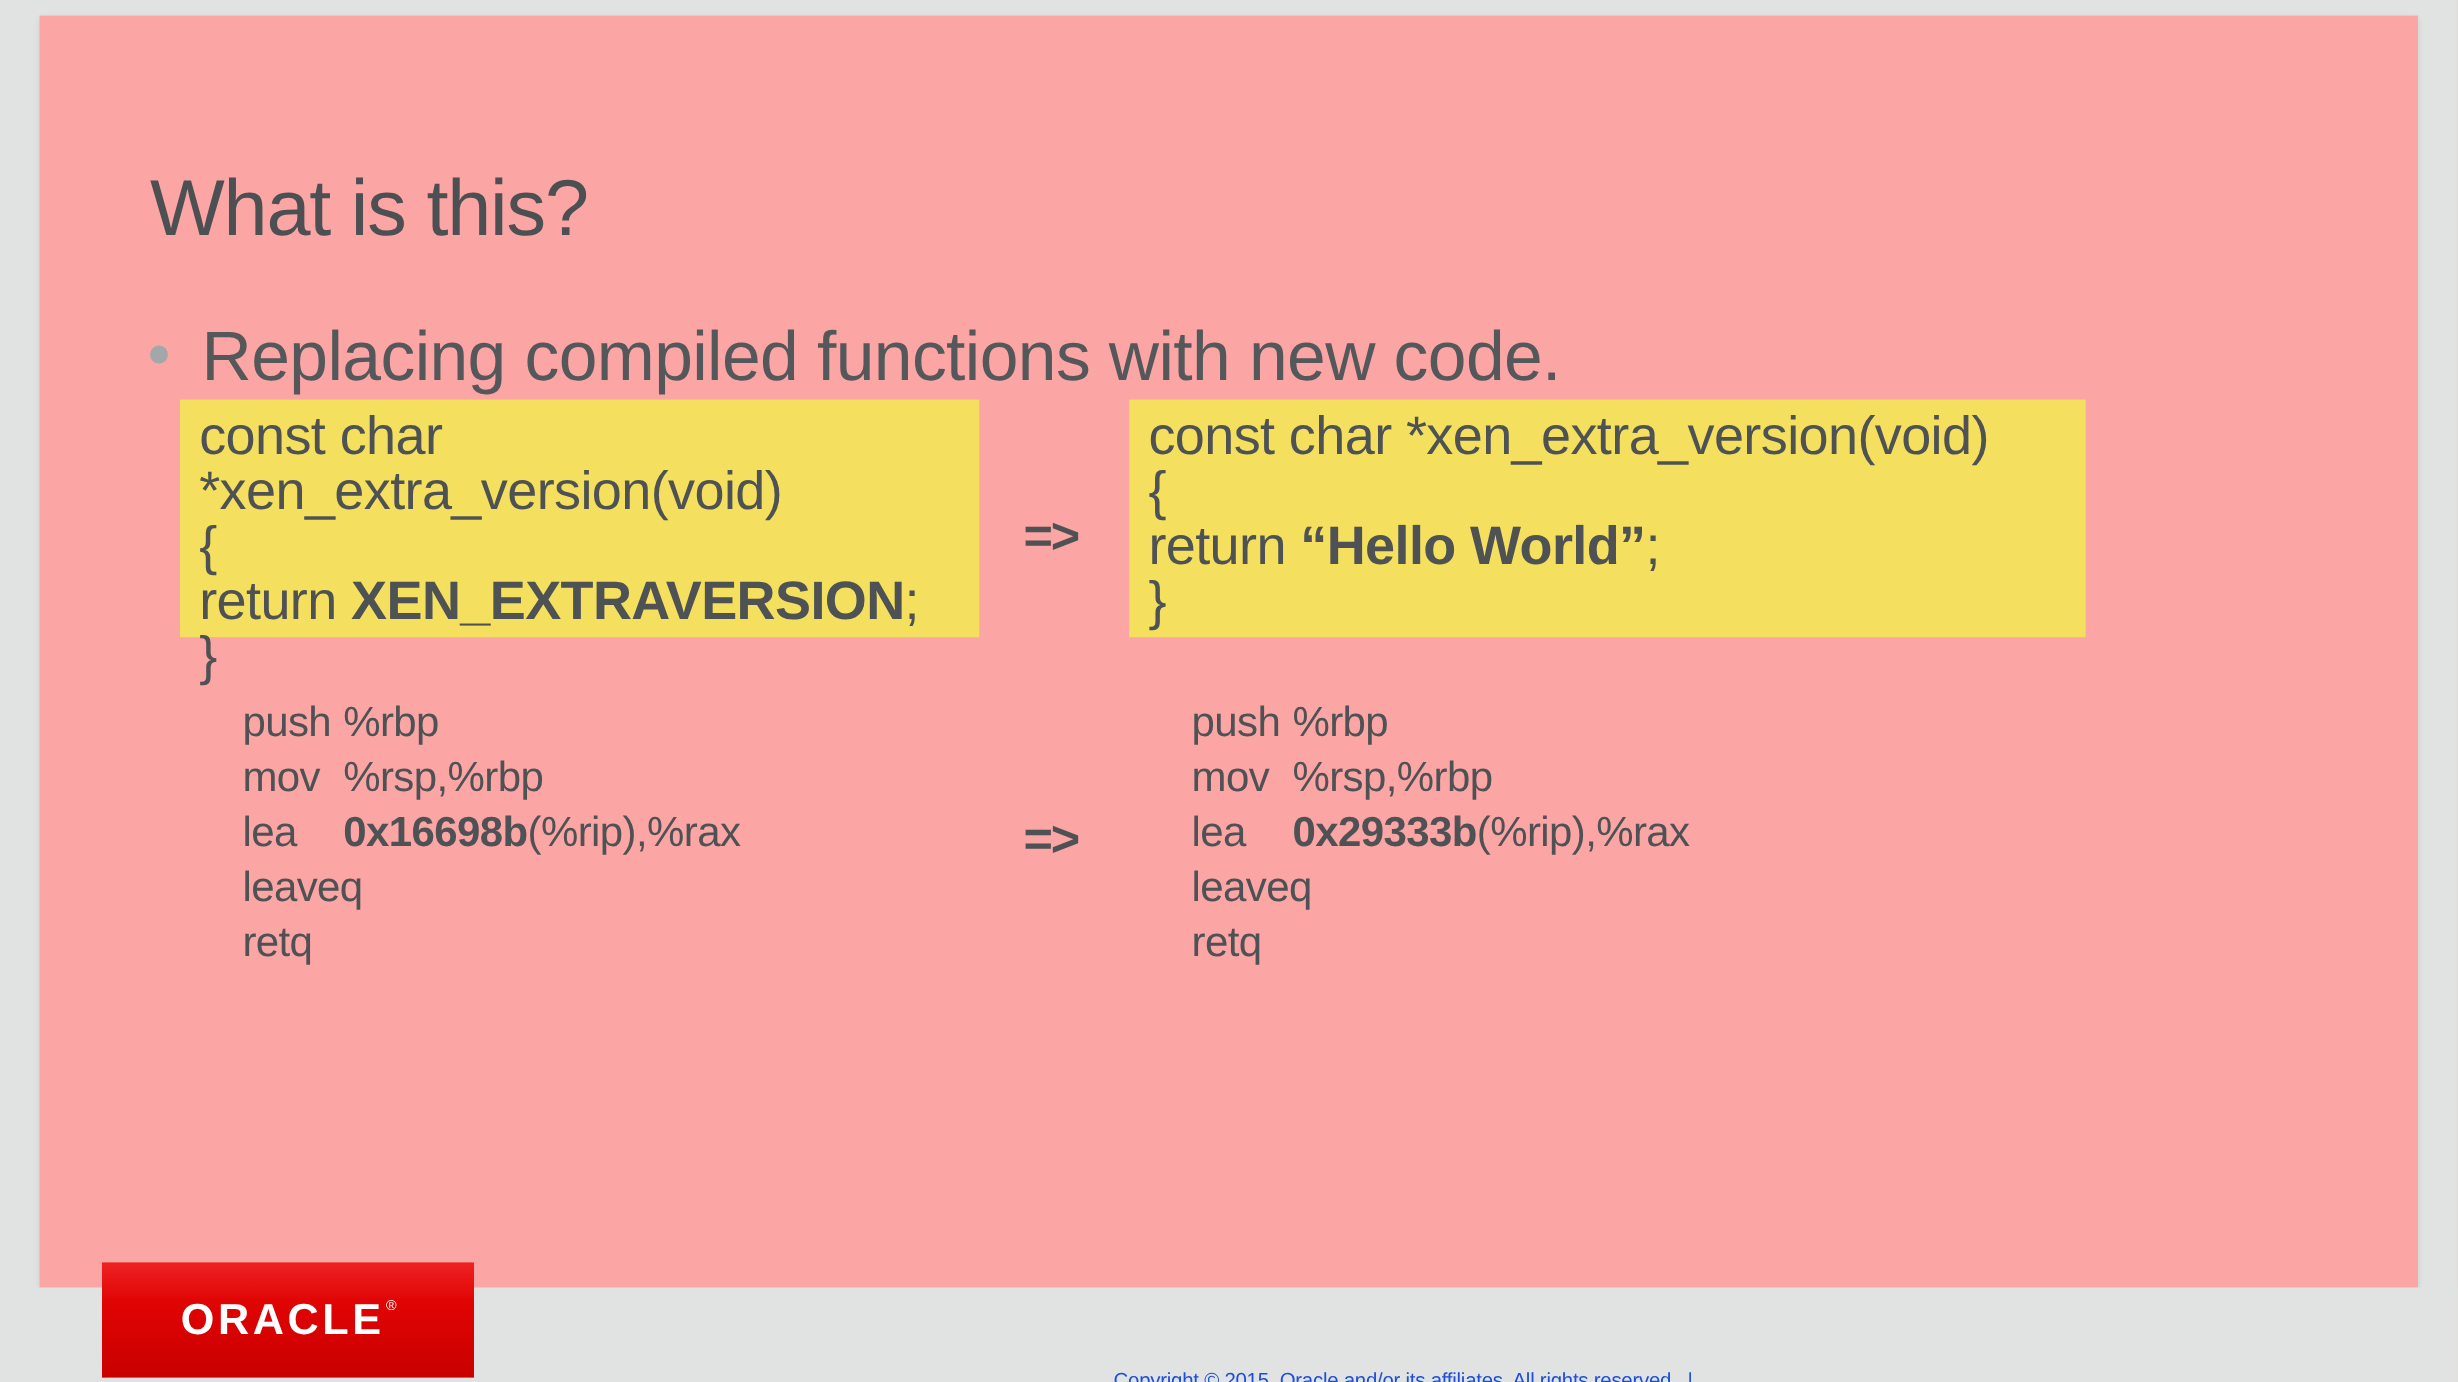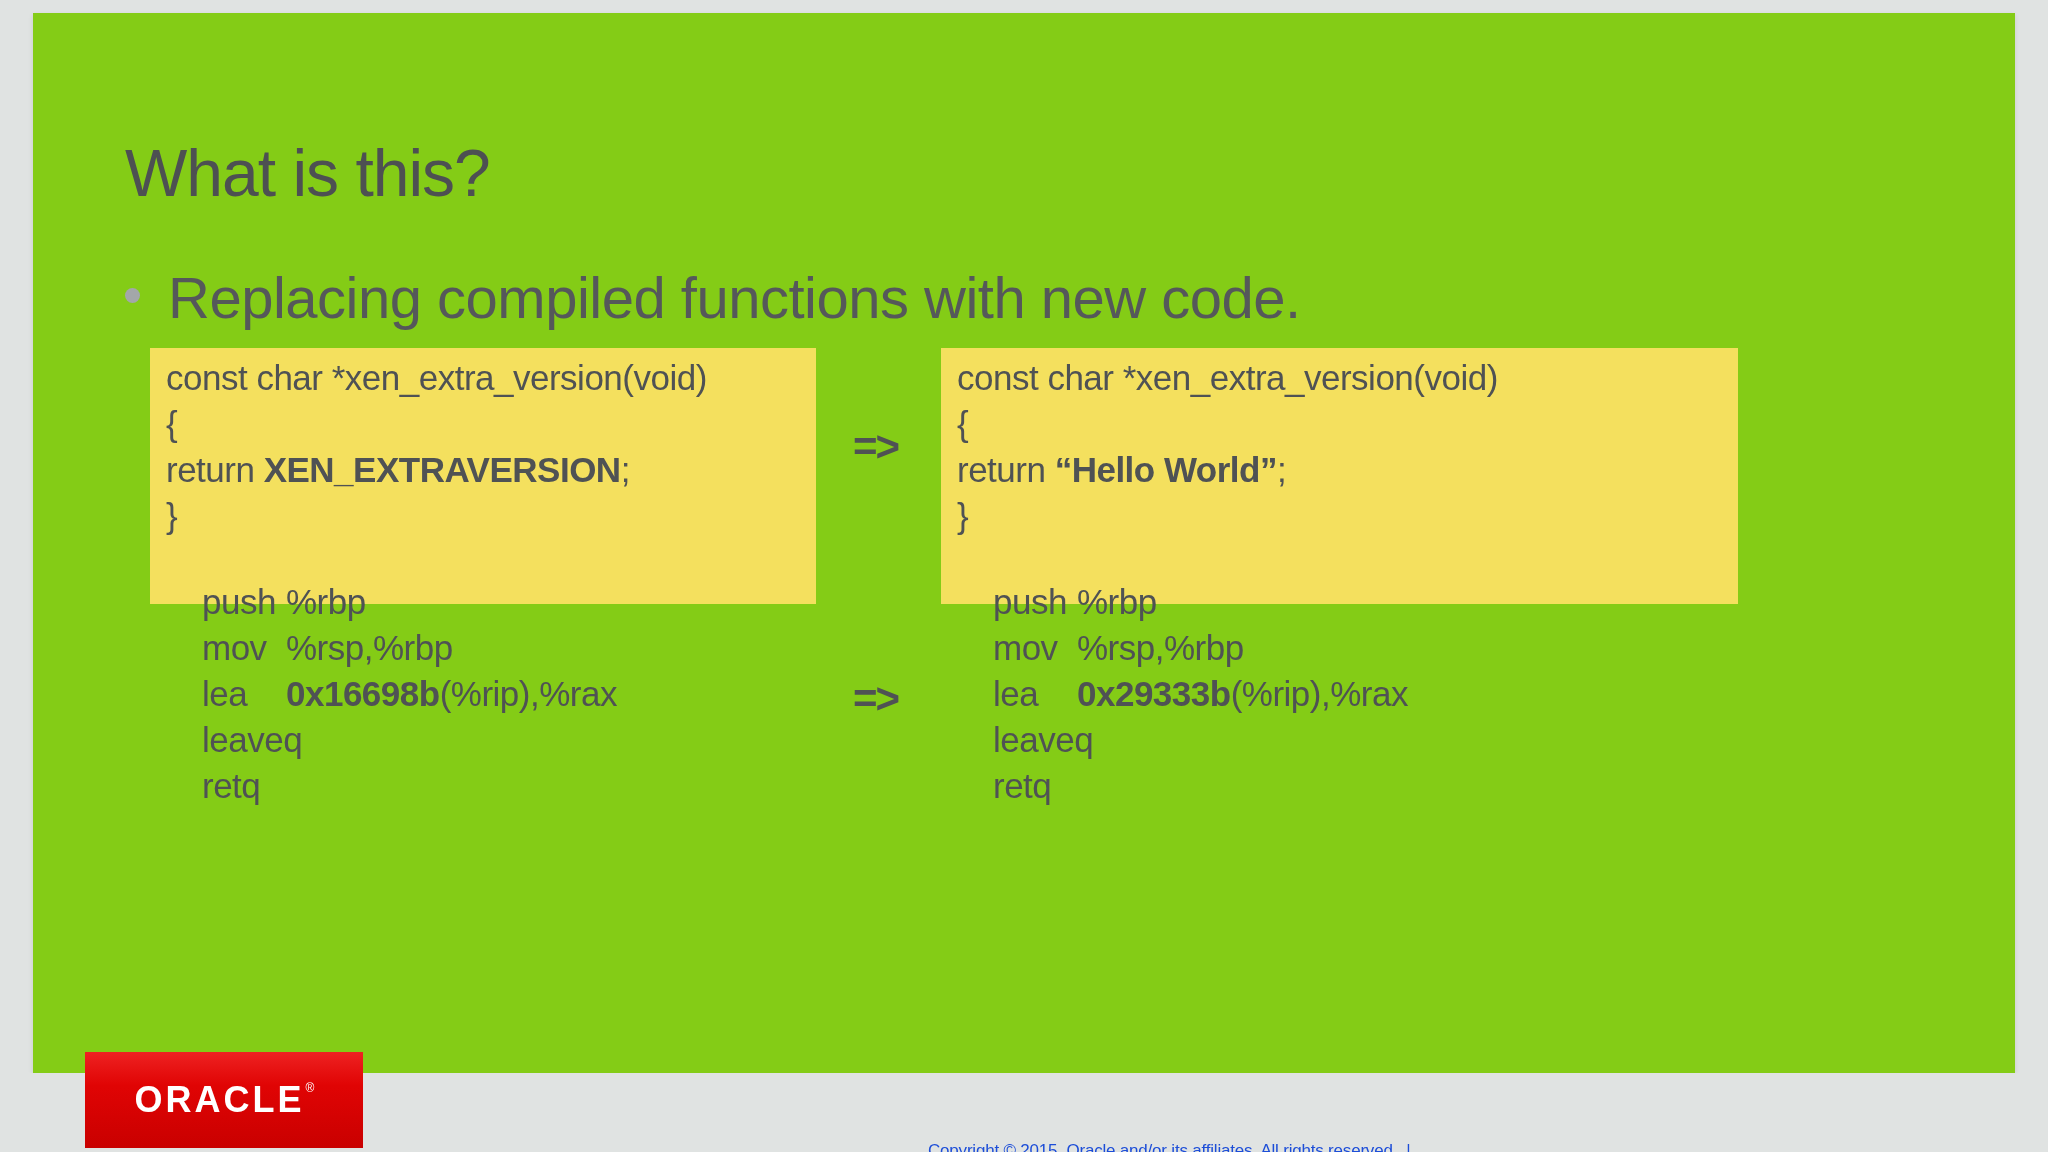--- a/index.html
+++ b/index.html
@@ -7,21 +7,21 @@
     width: 2048px; height: 1152px;
     background: #e0e3e2;
     font-family: "Liberation Sans", "DejaVu Sans", sans-serif;
     overflow: hidden;
   }
   .stage { position: relative; width: 2048px; height: 1152px; }
 
   .slide {
     position: absolute; left: 33px; top: 13px;
     width: 1982px; height: 1060px;
-    background: #84cc16;
+    background: #fca5a5;
     box-shadow: 0 2px 5px rgba(0,0,0,0.10);
   }
 
   .title {
     position: absolute; left: 92px; top: 122px;
     margin: 0;
     font-size: 66px; font-weight: 400;
     color: #4d5052;
     letter-spacing: -1px;
   }
@@ -37,24 +37,24 @@
     flex: 0 0 auto;
     width: 15px; height: 15px;
     margin: 23px 28px 0 0;
     border-radius: 50%;
     background: #a3a7a9;
   }
   .bullet-1 { top: 252px; }
   .bullet-2 { top: 884px; }
 
   .codebox {
-    position: absolute; top: 335px; height: 256px;
+    position: absolute; top: 320px; height: 198px;
     background: #f4e05e;
     color: #4f5254;
-    font-size: 35px; line-height: 46px;
+    font-size: 45px; line-height: 46px;
     padding: 7px 0 0 16px;
     box-sizing: border-box;
     letter-spacing: -0.5px;
   }
   .codebox-left  { left: 117px; width: 666px; }
   .codebox-right { left: 908px; width: 797px; }
   .code-return { }
   .codebox b, .asm b { font-weight: 700; }
 
   .arrow {
@@ -78,21 +78,21 @@
   .asm .mn { display: inline-block; min-width: 84px; }
 
   .footer-band {
     position: absolute; left: 0; top: 1073px;
     width: 2048px; height: 79px;
     background: #e0e3e2;
   }
 
   .oracle-logo {
     position: absolute; left: 85px; top: 1052px;
-    width: 278px; height: 96px;
+    width: 310px; height: 96px;
     background: linear-gradient(180deg, #ee2222 0%, #e00404 35%, #c90000 100%);
     display: flex; align-items: center; justify-content: center; text-align: center;
   }
   .oracle-word {
     color: #ffffff;
     font-size: 36px; font-weight: 700;
     letter-spacing: 3px;
   }
   .oracle-reg {
     color: #ffffff;

